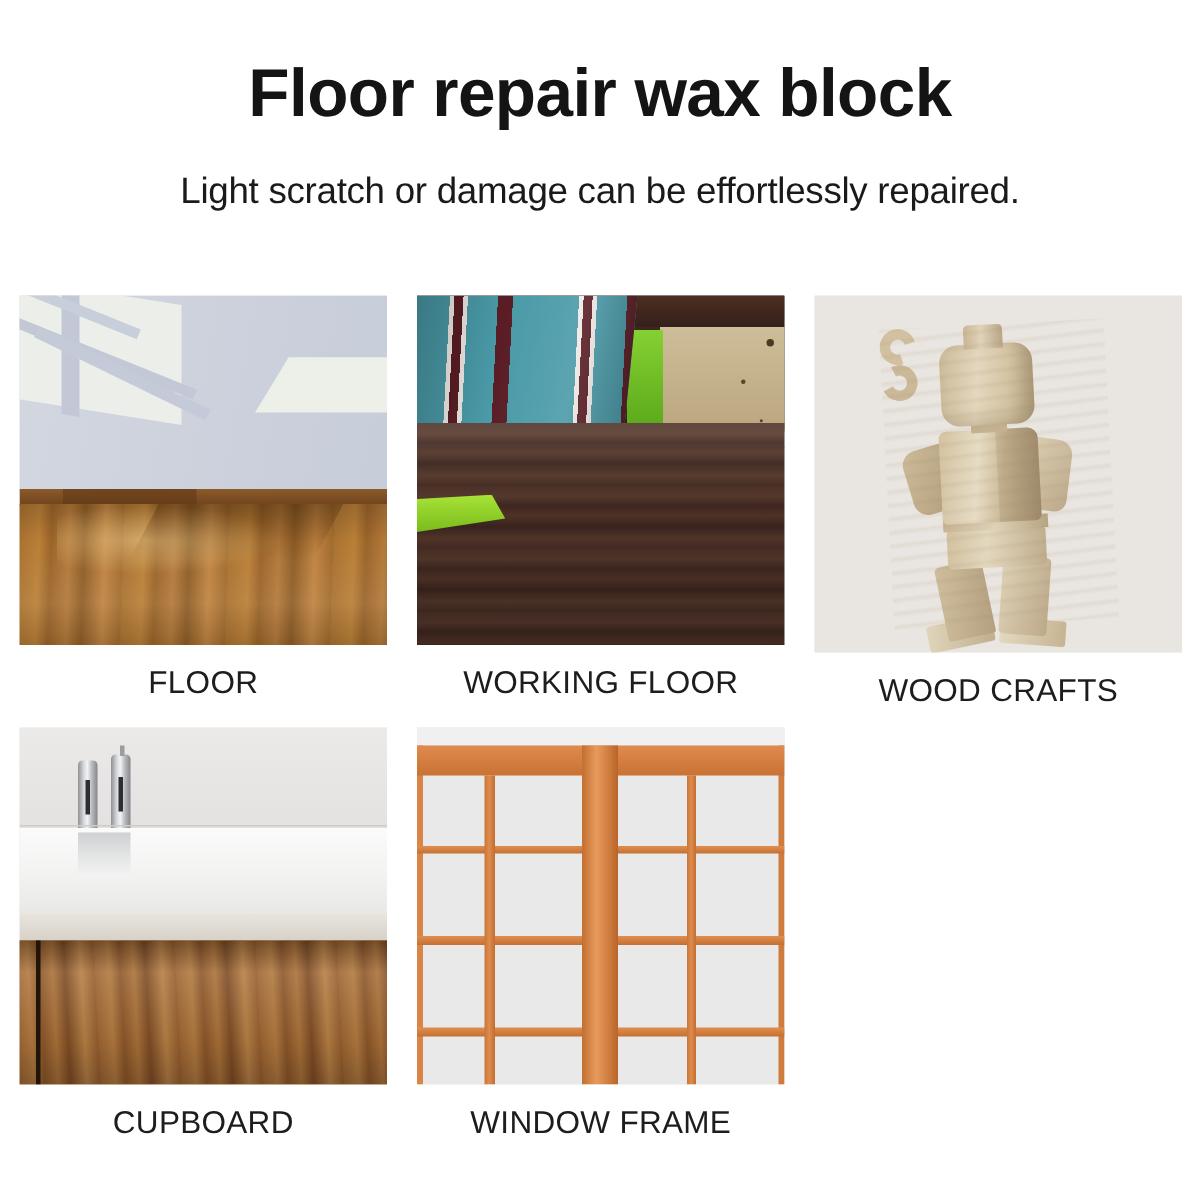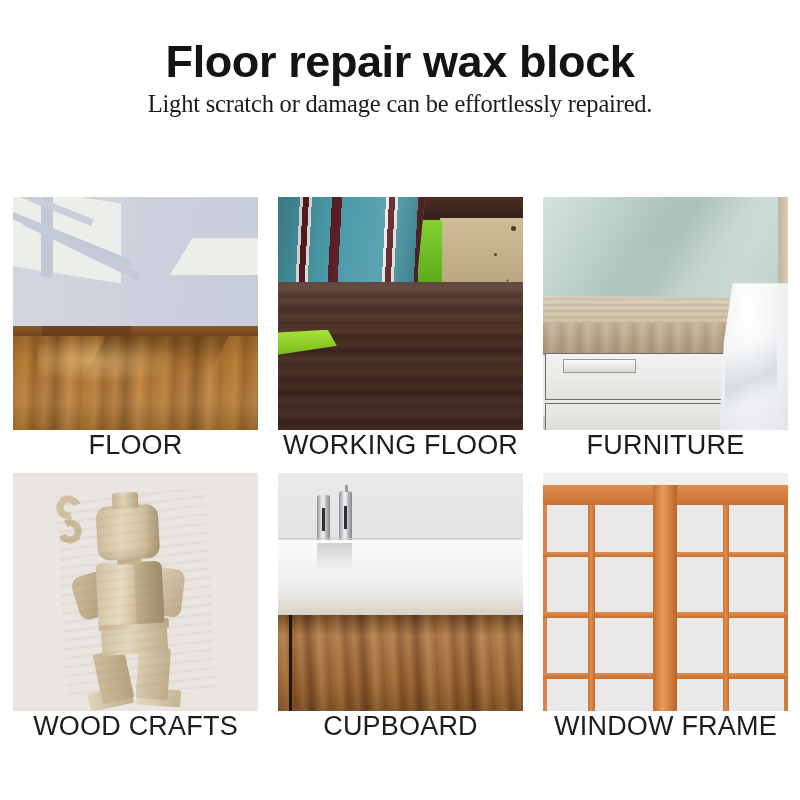--- a/index.html
+++ b/index.html
@@ -12,43 +12,43 @@
   .page { width: 800px; height: 800px; position: relative; background: #fff; }
 
   
   .header { text-align: center; padding-top: 38px; }
   .title {
     font-size: 45px; font-weight: 700; color: #141414;
     letter-spacing: -0.4px; line-height: 1.06;
   }
   .subtitle {
     font-size: 24.5px; font-weight: 400; color: #1a1a1a;
-    margin-top: 4px; letter-spacing: -0.2px; font-family: Liberation Serif, serif;
+    margin-top: 28px; letter-spacing: -0.2px;
   }
 
   
   .grid {
     position: absolute; left: 13px; top: 197px;
     width: 774px;
     display: grid;
     grid-template-columns: 245px 245px 245px;
     grid-column-gap: 20px;
     grid-row-gap: 12px;
   }
   .cell { width: 245px; }
   .thumb {
     width: 245px; height: 233px;
     position: relative; overflow: hidden;
     background: #eceae7;
   }
   .caption {
     text-align: center;
-    font-size: 27px; color: #1d1d1d; font-weight: 400;
+    font-size: 21px; color: #1d1d1d; font-weight: 400;
     letter-spacing: 0.2px;
-    padding-top: 0;
+    padding-top: 14px;
     white-space: nowrap;
   }
   .row2 .thumb { height: 238px; }
 
   
   .floor-wall {
     position: absolute; left: 0; top: 0; width: 100%; height: 57%;
     background: linear-gradient(100deg, #d3d7e0 0%, #cdd2dd 45%, #c7cdd9 100%);
   }
   .fl-lit-a {
@@ -425,35 +425,20 @@
         <div class="wd-rail"></div>
         <div class="wd-cloth"></div>
         <div class="wd-cloth-sh"></div>
         <div class="wd-desk-edge"></div>
         <div class="wd-desk"></div>
         <div class="wd-greenpad"></div>
       </div>
       <div class="caption">WORKING FLOOR</div>
     </div>
 
-    <div class="cell">
-      <div class="thumb">
-        <div class="fu-wall"></div>
-        <div class="fu-trim"></div>
-        <div class="fu-floorbit"></div>
-        <div class="fu-side"></div>
-        <div class="fu-top"></div>
-        <div class="fu-front"></div>
-        <div class="fu-drawer"></div>
-        <div class="fu-handle"></div>
-        <div class="fu-drawer2"></div>
-        <div class="fu-pillow"></div>
-      </div>
-      <div class="caption">FURNITURE</div>
-    </div>
 
     <div class="cell row2">
       <div class="thumb">
         <div class="wc-bg"></div>
         <div class="fig">
           <div class="wpart w-foot-l"></div>
           <div class="wpart w-foot-r"></div>
           <div class="wpart w-leg-l"></div>
           <div class="wpart w-leg-r"></div>
           <div class="wpart w-hips"></div>

